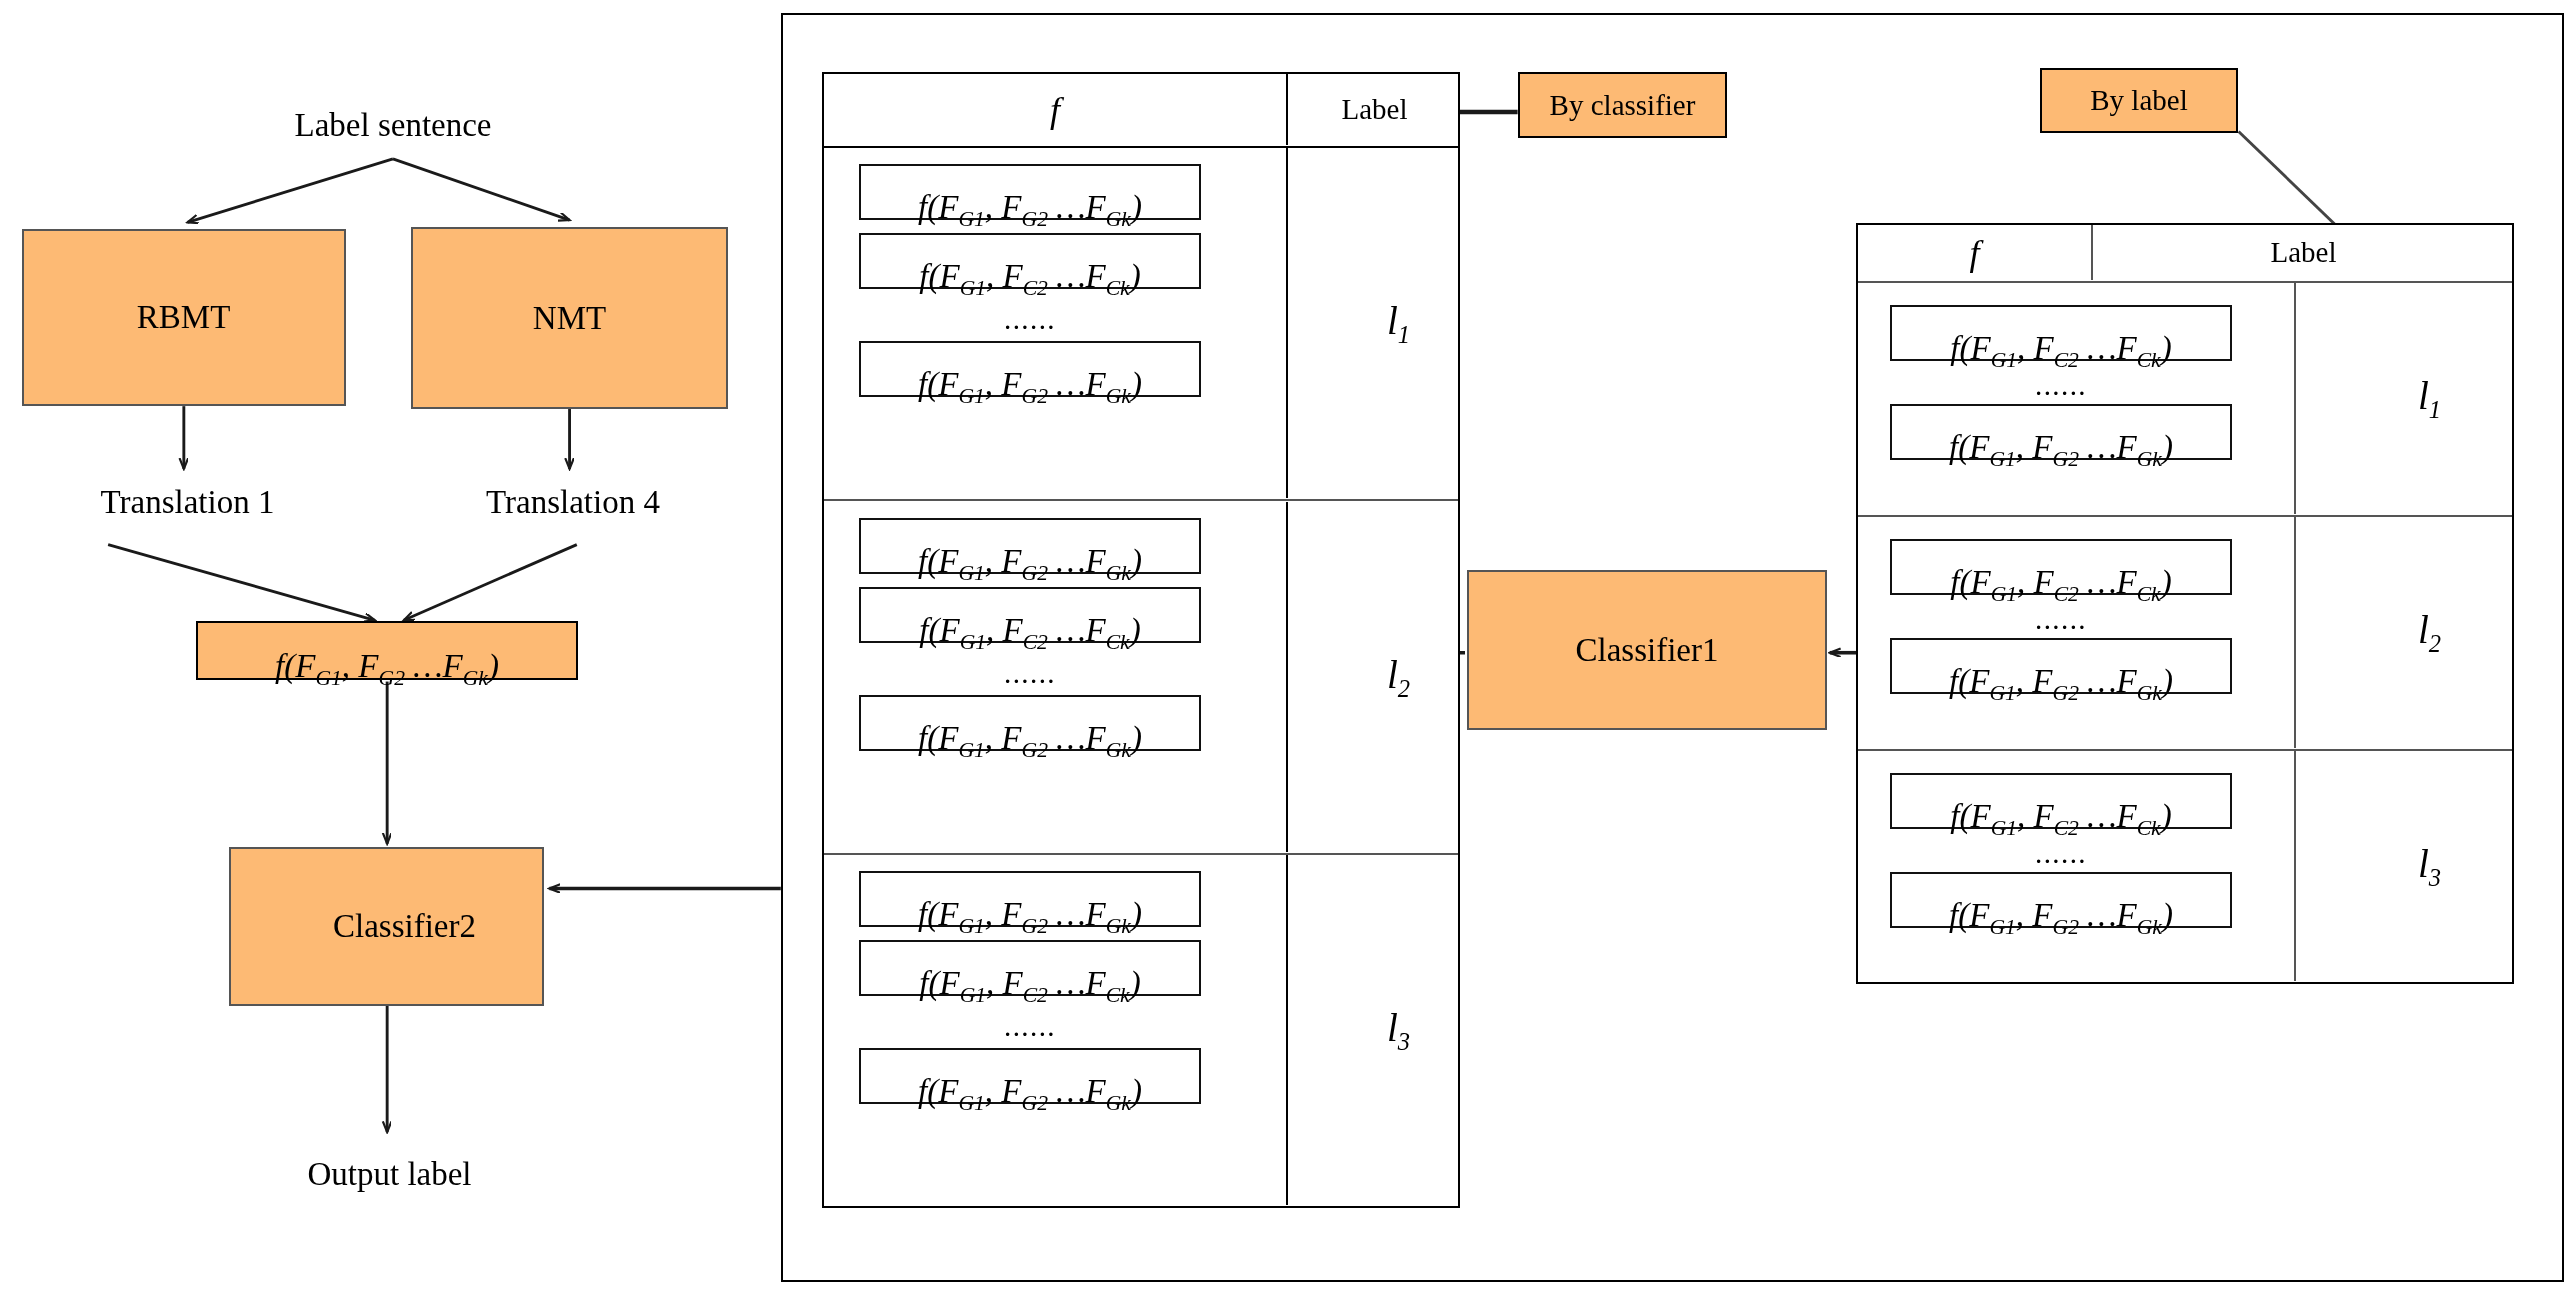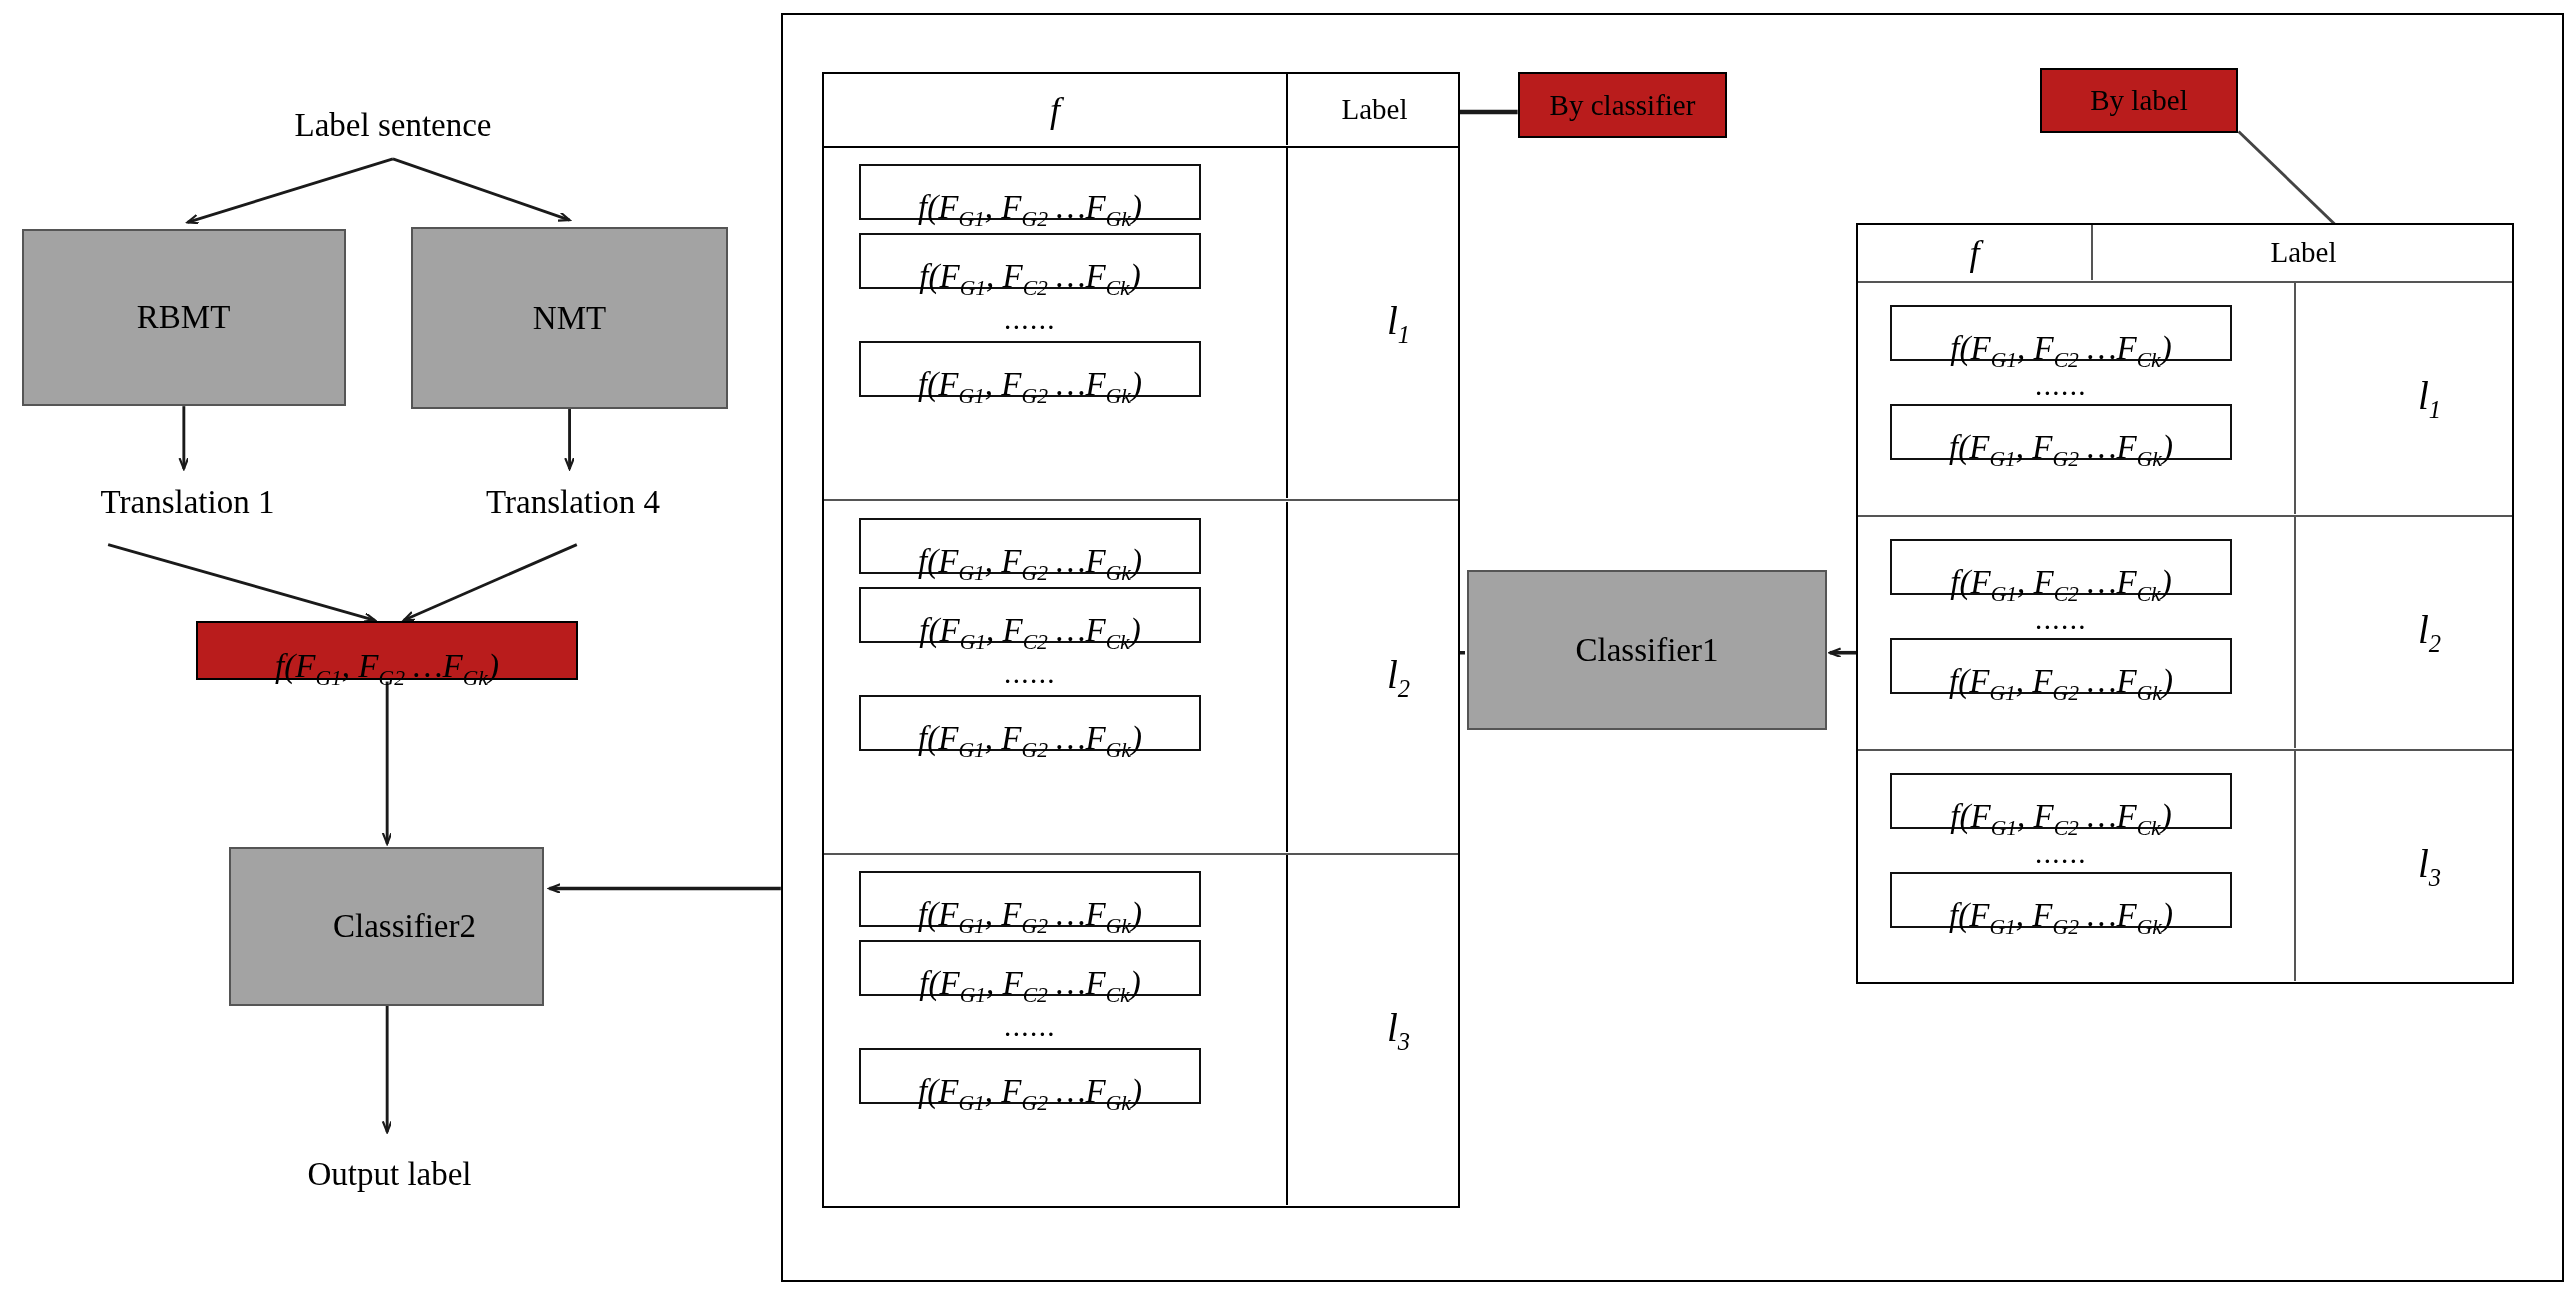--- a/index.html
+++ b/index.html
@@ -1,22 +1,22 @@
 <!DOCTYPE html>
 <html style="font-size:11.5px"><head>
 <meta charset="utf-8">
 <style>
   html,body{margin:0;padding:0;background:#fff;}
   #root{position:relative;width:2576px;height:1304px;background:#fff;
         font-family:"Liberation Serif","DejaVu Serif",serif;color:#000;overflow:hidden;}
   .abs{position:absolute;box-sizing:border-box;}
   .txt{position:absolute;white-space:nowrap;line-height:1;}
   .ctr{display:flex;align-items:center;justify-content:center;text-align:center;}
-  .box{border:2.2px solid #000;background:#b91c1c;font-family:Liberation Serif, serif;}
-  .box-grey{border:2.2px solid #555;background:#a3a3a3;}
+  .box{border:2.2px solid #000;background:#fdba74;font-family:Liberation Serif, serif;}
+  .box-grey{border:2.2px solid #555;background:#fdba74;}
   .tbl{border:2.2px solid #000;background:#fff;}
   .cell-box{border:2.2px solid #111;background:#fff;}
   .dots{position:absolute;font-size:29px;letter-spacing:1.4px;line-height:1;}
   svg.ov{position:absolute;left:0;top:0;width:2576px;height:1304px;pointer-events:none;}
   .math{font-style:italic;font-size:33px;margin-top:37px;}
   .math .sub{font-size:21.6px;vertical-align:sub;font-style:italic;}
   .lbl{font-style:italic;font-size:39px;margin-left:48px;}
   .lbl .sub{font-size:24.5px;vertical-align:sub;font-style:italic;}
   .ftitle{font-style:italic;font-size:36px;}
   .plain{font-size:33px;}

